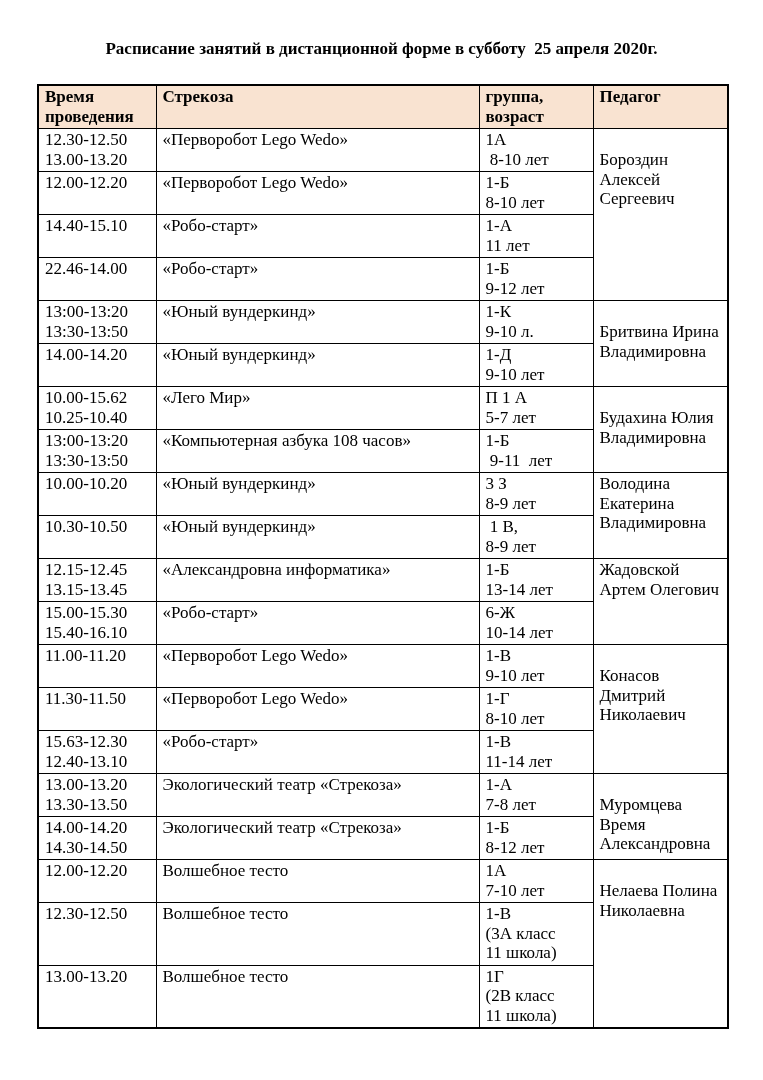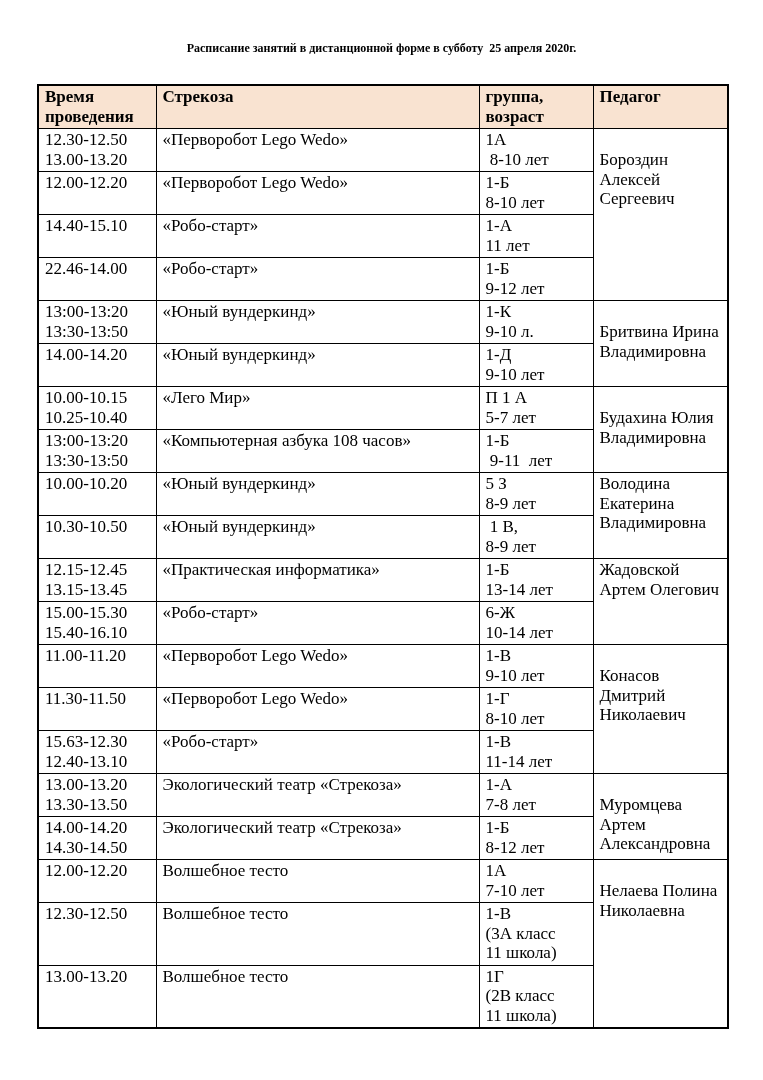--- a/index.html
+++ b/index.html
@@ -15,21 +15,21 @@
   .page {
     width: 763px;
     height: 1080px;
     position: relative;
   }
   .doc-title {
     margin: 0;
     padding-top: 38px;
     text-align: center;
     font-weight: bold;
-    font-size: 12px;
+    font-size: 17px;
     line-height: 21px;
     white-space: pre-wrap;
   }
   table.schedule {
     border-collapse: collapse;
     table-layout: fixed;
     width: 690px;
     margin: 25px 0 0 37px;
     border: 2px solid #000000;
   }
@@ -119,51 +119,51 @@
 9-10 л.</td>
           <td class="teacher-cell pad-top" rowspan="2">Бритвина Ирина Владимировна</td>
         </tr>
         <tr>
           <td class="time-cell">14.00-14.20</td>
           <td class="program-cell">«Юный вундеркинд»</td>
           <td class="group-cell">1-Д
 9-10 лет</td>
         </tr>
         <tr>
-          <td class="time-cell">10.00-10.15
+          <td class="time-cell">10.00-15.62
 10.25-10.40</td>
           <td class="program-cell">«Лего Мир»</td>
           <td class="group-cell">П 1 А
 5-7 лет</td>
           <td class="teacher-cell pad-top" rowspan="2">Будахина Юлия Владимировна</td>
         </tr>
         <tr>
           <td class="time-cell">13:00-13:20
 13:30-13:50</td>
           <td class="program-cell">«Компьютерная азбука 108 часов»</td>
           <td class="group-cell">1-Б
  9-11  лет</td>
         </tr>
         <tr>
           <td class="time-cell">10.00-10.20</td>
           <td class="program-cell">«Юный вундеркинд»</td>
-          <td class="group-cell">5 З
+          <td class="group-cell">3 З
 8-9 лет</td>
           <td class="teacher-cell" rowspan="2">Володина Екатерина Владимировна</td>
         </tr>
         <tr>
           <td class="time-cell">10.30-10.50</td>
           <td class="program-cell">«Юный вундеркинд»</td>
           <td class="group-cell"> 1 В,
 8-9 лет</td>
         </tr>
         <tr>
           <td class="time-cell">12.15-12.45
 13.15-13.45</td>
-          <td class="program-cell">«Практическая информатика»</td>
+          <td class="program-cell">«Александровна информатика»</td>
           <td class="group-cell">1-Б
 13-14 лет</td>
           <td class="teacher-cell" rowspan="2">Жадовской Артем Олегович</td>
         </tr>
         <tr>
           <td class="time-cell">15.00-15.30
 15.40-16.10</td>
           <td class="program-cell">«Робо-старт»</td>
           <td class="group-cell">6-Ж
 10-14 лет</td>
@@ -187,21 +187,21 @@
           <td class="program-cell">«Робо-старт»</td>
           <td class="group-cell">1-В
 11-14 лет</td>
         </tr>
         <tr>
           <td class="time-cell">13.00-13.20
 13.30-13.50</td>
           <td class="program-cell">Экологический театр «Стрекоза»</td>
           <td class="group-cell">1-А
 7-8 лет</td>
-          <td class="teacher-cell pad-top" rowspan="2">Муромцева Артем Александровна</td>
+          <td class="teacher-cell pad-top" rowspan="2">Муромцева Время Александровна</td>
         </tr>
         <tr>
           <td class="time-cell">14.00-14.20
 14.30-14.50</td>
           <td class="program-cell">Экологический театр «Стрекоза»</td>
           <td class="group-cell">1-Б
 8-12 лет</td>
         </tr>
         <tr>
           <td class="time-cell">12.00-12.20</td>

